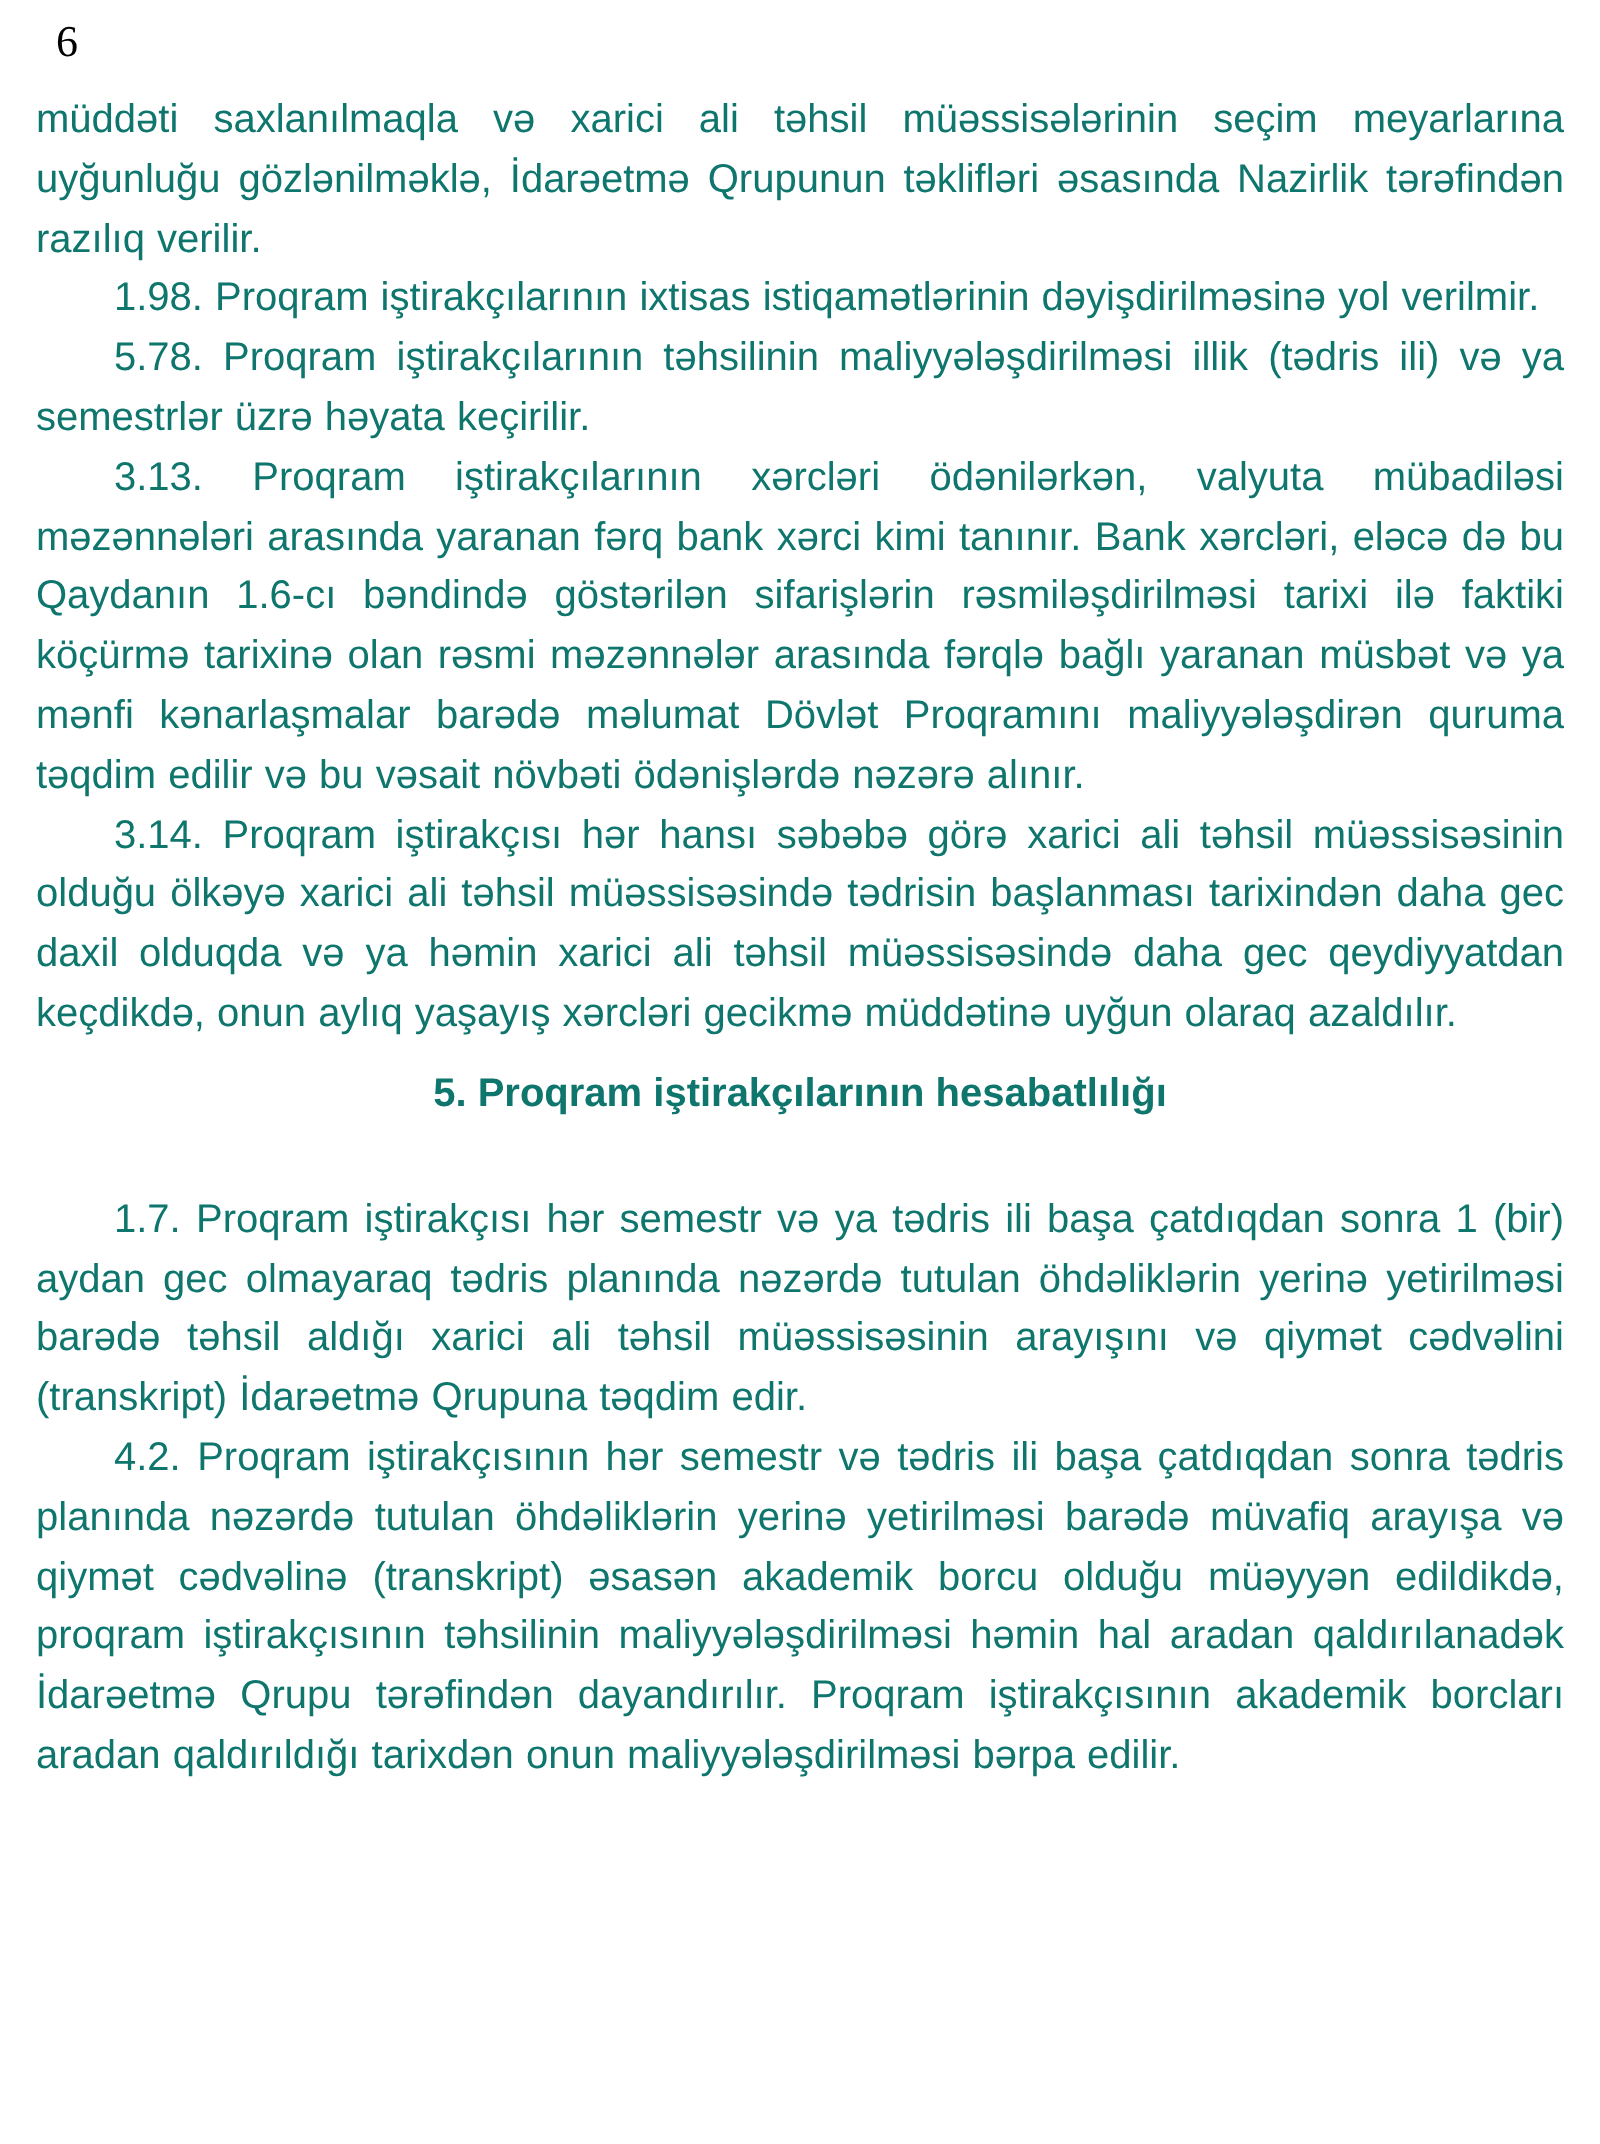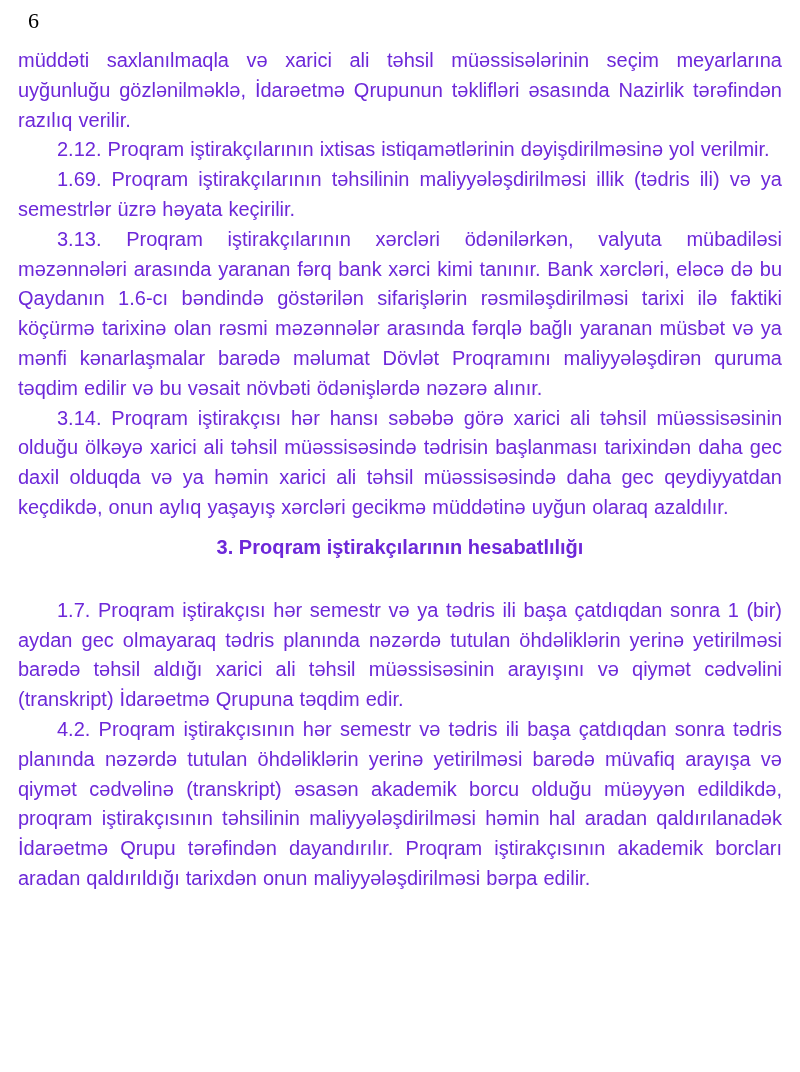--- a/index.html
+++ b/index.html
@@ -24,21 +24,21 @@
     font-family: "Liberation Serif", serif;
     font-size: 22px;
     line-height: 26px;
     margin: 0 0 12px 10px;
     color: #000000;
   }
   .body-text {
     font-family: "Liberation Sans", sans-serif;
     font-size: 20px;
     line-height: 29.8px;
-    color: #6d28d9;
+    color: #0f766e;
   }
   p.para {
     margin: 0;
     text-align: justify;
     text-indent: 39px;
     word-spacing: 0.5px;
   }
   p.para.no-indent {
     text-indent: 0;
   }
@@ -55,28 +55,28 @@
 <body>
 
 <div class="page">
 
   <div class="page-number">6</div>
 
   <div class="body-text">
 
     <p class="para no-indent">müddəti saxlanılmaqla və xarici ali təhsil müəssisələrinin seçim meyarlarına uyğunluğu gözlənilməklə, İdarəetmə Qrupunun təklifləri əsasında Nazirlik tərəfindən razılıq verilir.</p>
 
-    <p class="para">2.12. Proqram iştirakçılarının ixtisas istiqamətlərinin dəyişdirilməsinə yol verilmir.</p>
+    <p class="para">1.98. Proqram iştirakçılarının ixtisas istiqamətlərinin dəyişdirilməsinə yol verilmir.</p>
 
-    <p class="para">1.69. Proqram iştirakçılarının təhsilinin maliyyələşdirilməsi illik (tədris ili) və ya semestrlər üzrə həyata keçirilir.</p>
+    <p class="para">5.78. Proqram iştirakçılarının təhsilinin maliyyələşdirilməsi illik (tədris ili) və ya semestrlər üzrə həyata keçirilir.</p>
 
     <p class="para">3.13. Proqram iştirakçılarının xərcləri ödənilərkən, valyuta mübadiləsi məzənnələri arasında yaranan fərq bank xərci kimi tanınır. Bank xərcləri, eləcə də bu Qaydanın 1.6-cı bəndində göstərilən sifarişlərin rəsmiləşdirilməsi tarixi ilə faktiki köçürmə tarixinə olan rəsmi məzənnələr arasında fərqlə bağlı yaranan müsbət və ya mənfi kənarlaşmalar barədə məlumat Dövlət Proqramını maliyyələşdirən quruma təqdim edilir və bu vəsait növbəti ödənişlərdə nəzərə alınır.</p>
 
     <p class="para">3.14. Proqram iştirakçısı hər hansı səbəbə görə xarici ali təhsil müəssisəsinin olduğu ölkəyə xarici ali təhsil müəssisəsində tədrisin başlanması tarixindən daha gec daxil olduqda və ya həmin xarici ali təhsil müəssisəsində daha gec qeydiyyatdan keçdikdə, onun aylıq yaşayış xərcləri gecikmə müddətinə uyğun olaraq azaldılır.</p>
 
-    <h2 class="section-heading">3. Proqram iştirakçılarının hesabatlılığı</h2>
+    <h2 class="section-heading">5. Proqram iştirakçılarının hesabatlılığı</h2>
 
     <p class="para">1.7. Proqram iştirakçısı hər semestr və ya tədris ili başa çatdıqdan sonra 1 (bir) aydan gec olmayaraq tədris planında nəzərdə tutulan öhdəliklərin yerinə yetirilməsi barədə təhsil aldığı xarici ali təhsil müəssisəsinin arayışını və qiymət cədvəlini (transkript) İdarəetmə Qrupuna təqdim edir.</p>
 
     <p class="para">4.2. Proqram iştirakçısının hər semestr və tədris ili başa çatdıqdan sonra tədris planında nəzərdə tutulan öhdəliklərin yerinə yetirilməsi barədə müvafiq arayışa və qiymət cədvəlinə (transkript) əsasən akademik borcu olduğu müəyyən edildikdə, proqram iştirakçısının təhsilinin maliyyələşdirilməsi həmin hal aradan qaldırılanadək İdarəetmə Qrupu tərəfindən dayandırılır. Proqram iştirakçısının akademik borcları aradan qaldırıldığı tarixdən onun maliyyələşdirilməsi bərpa edilir.</p>
 
   </div>
 </div>
 
 </body></html>

